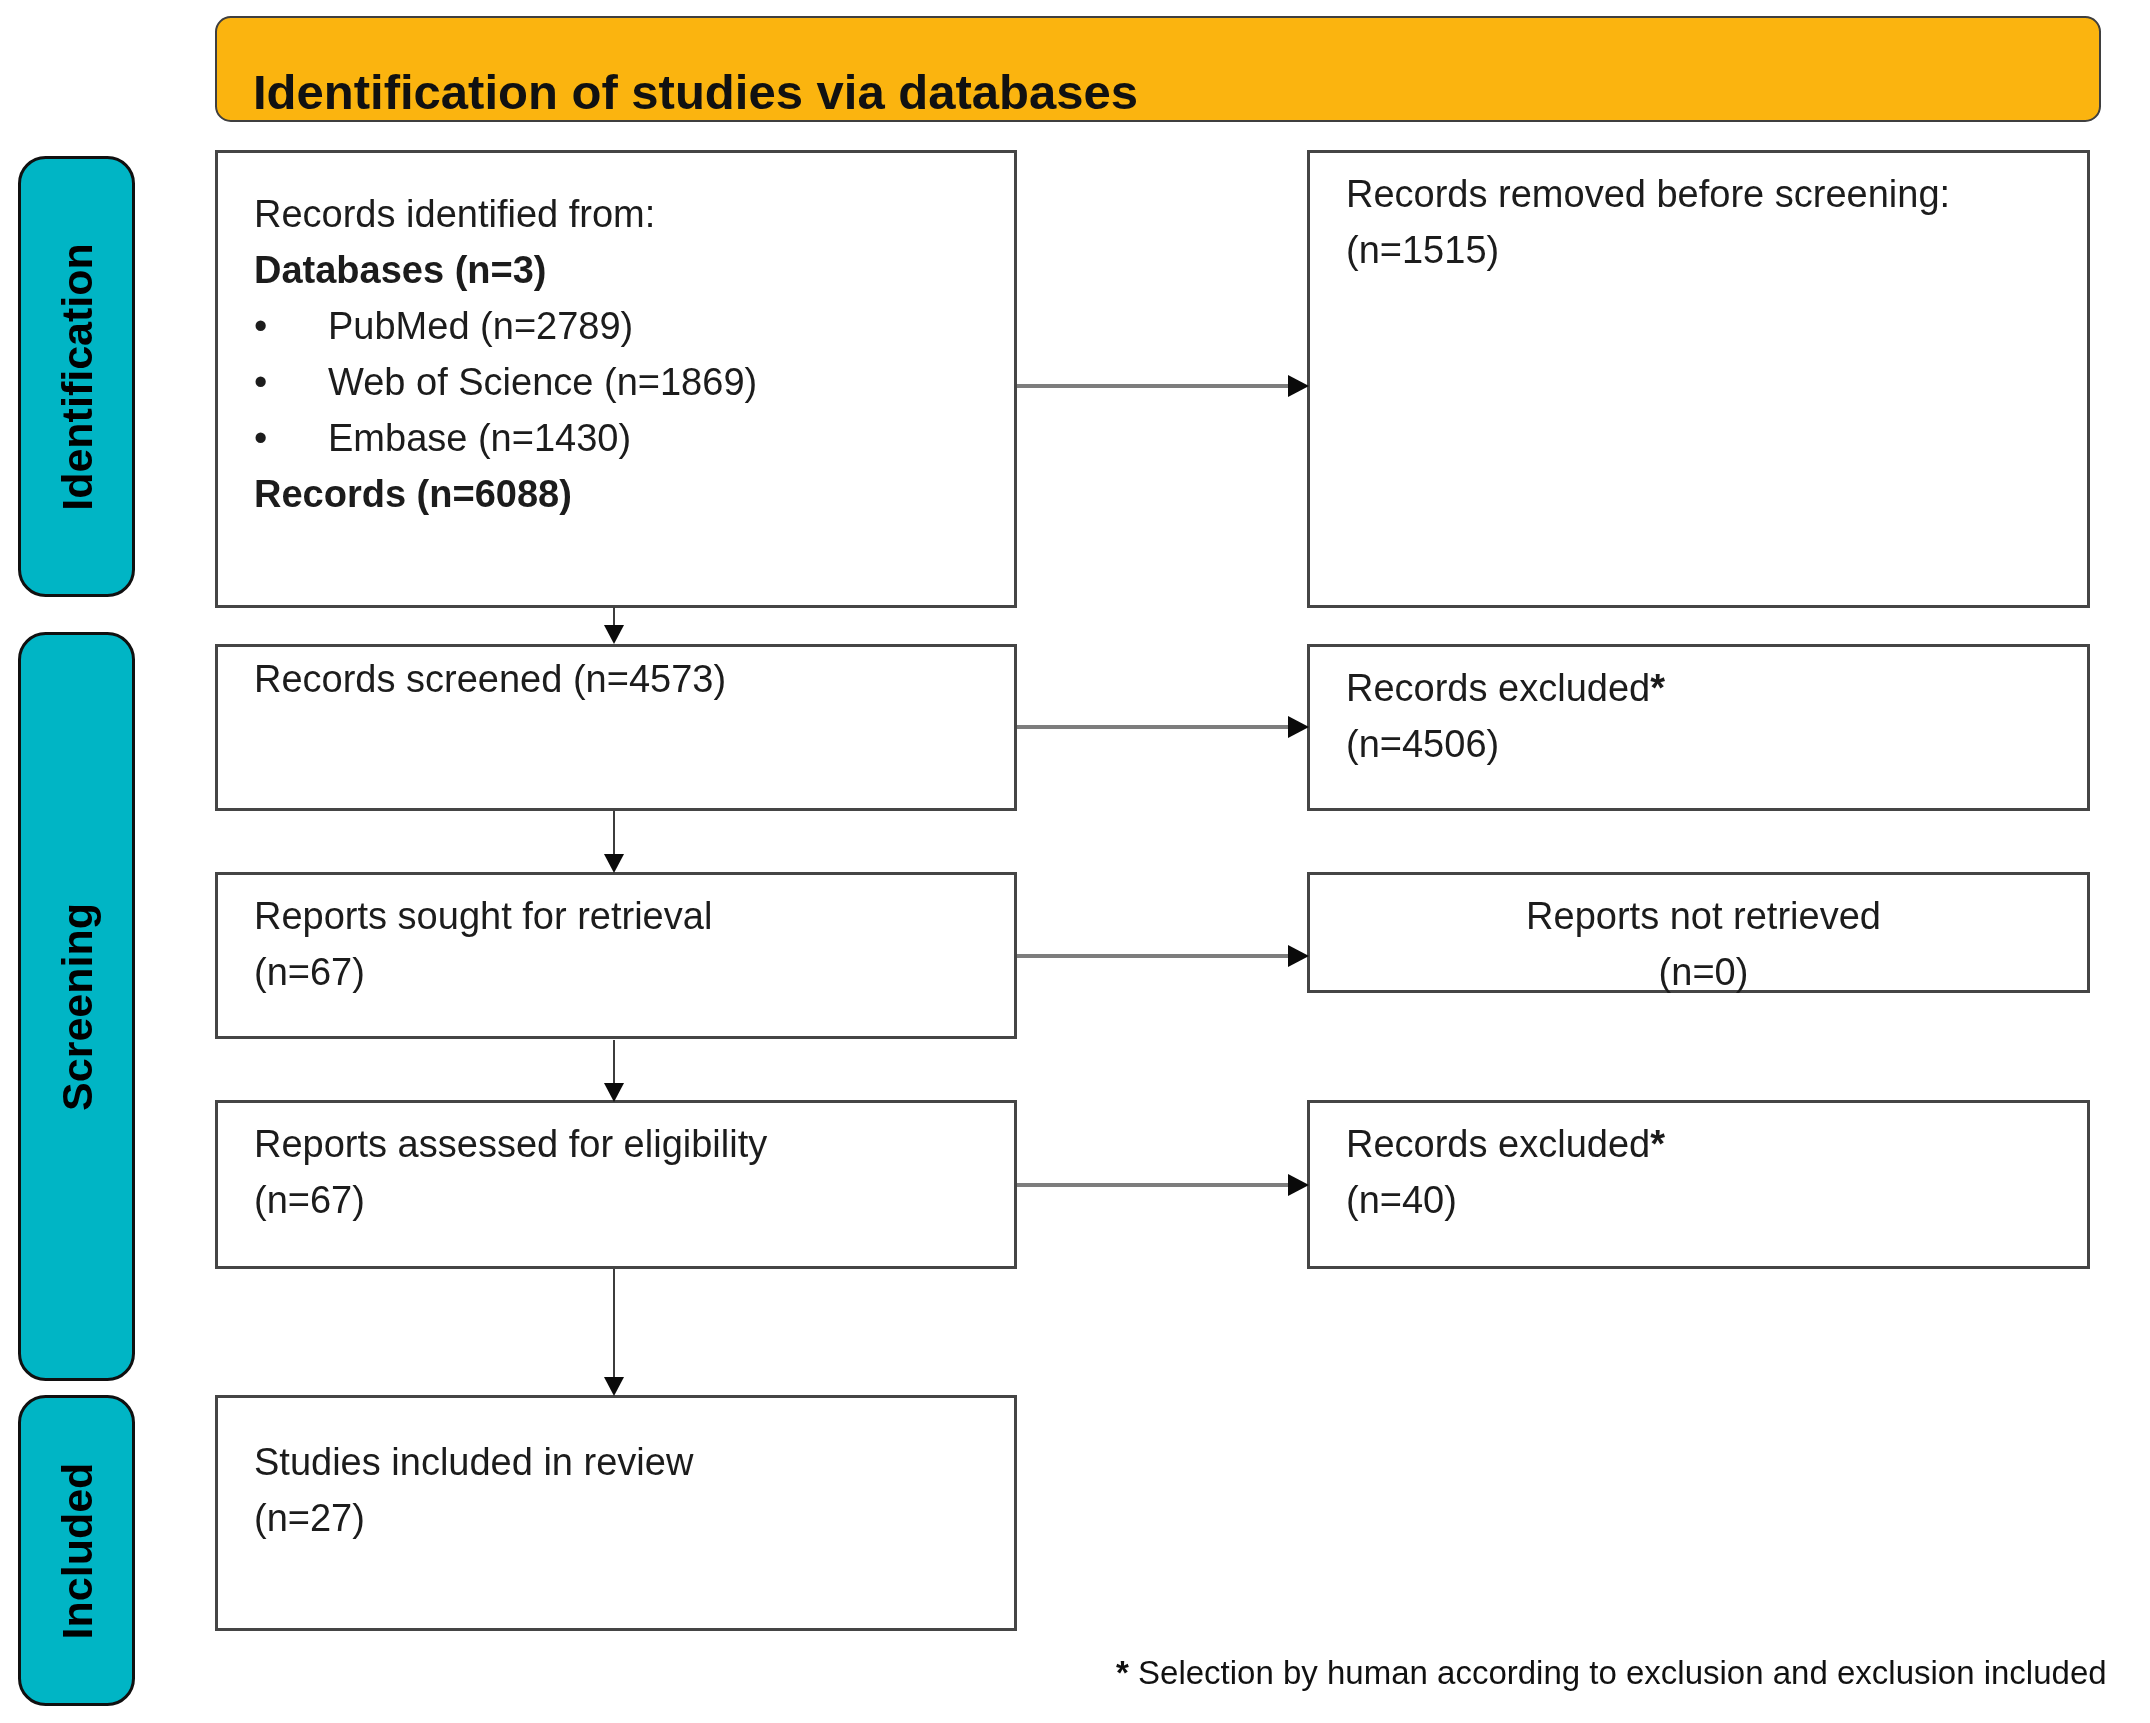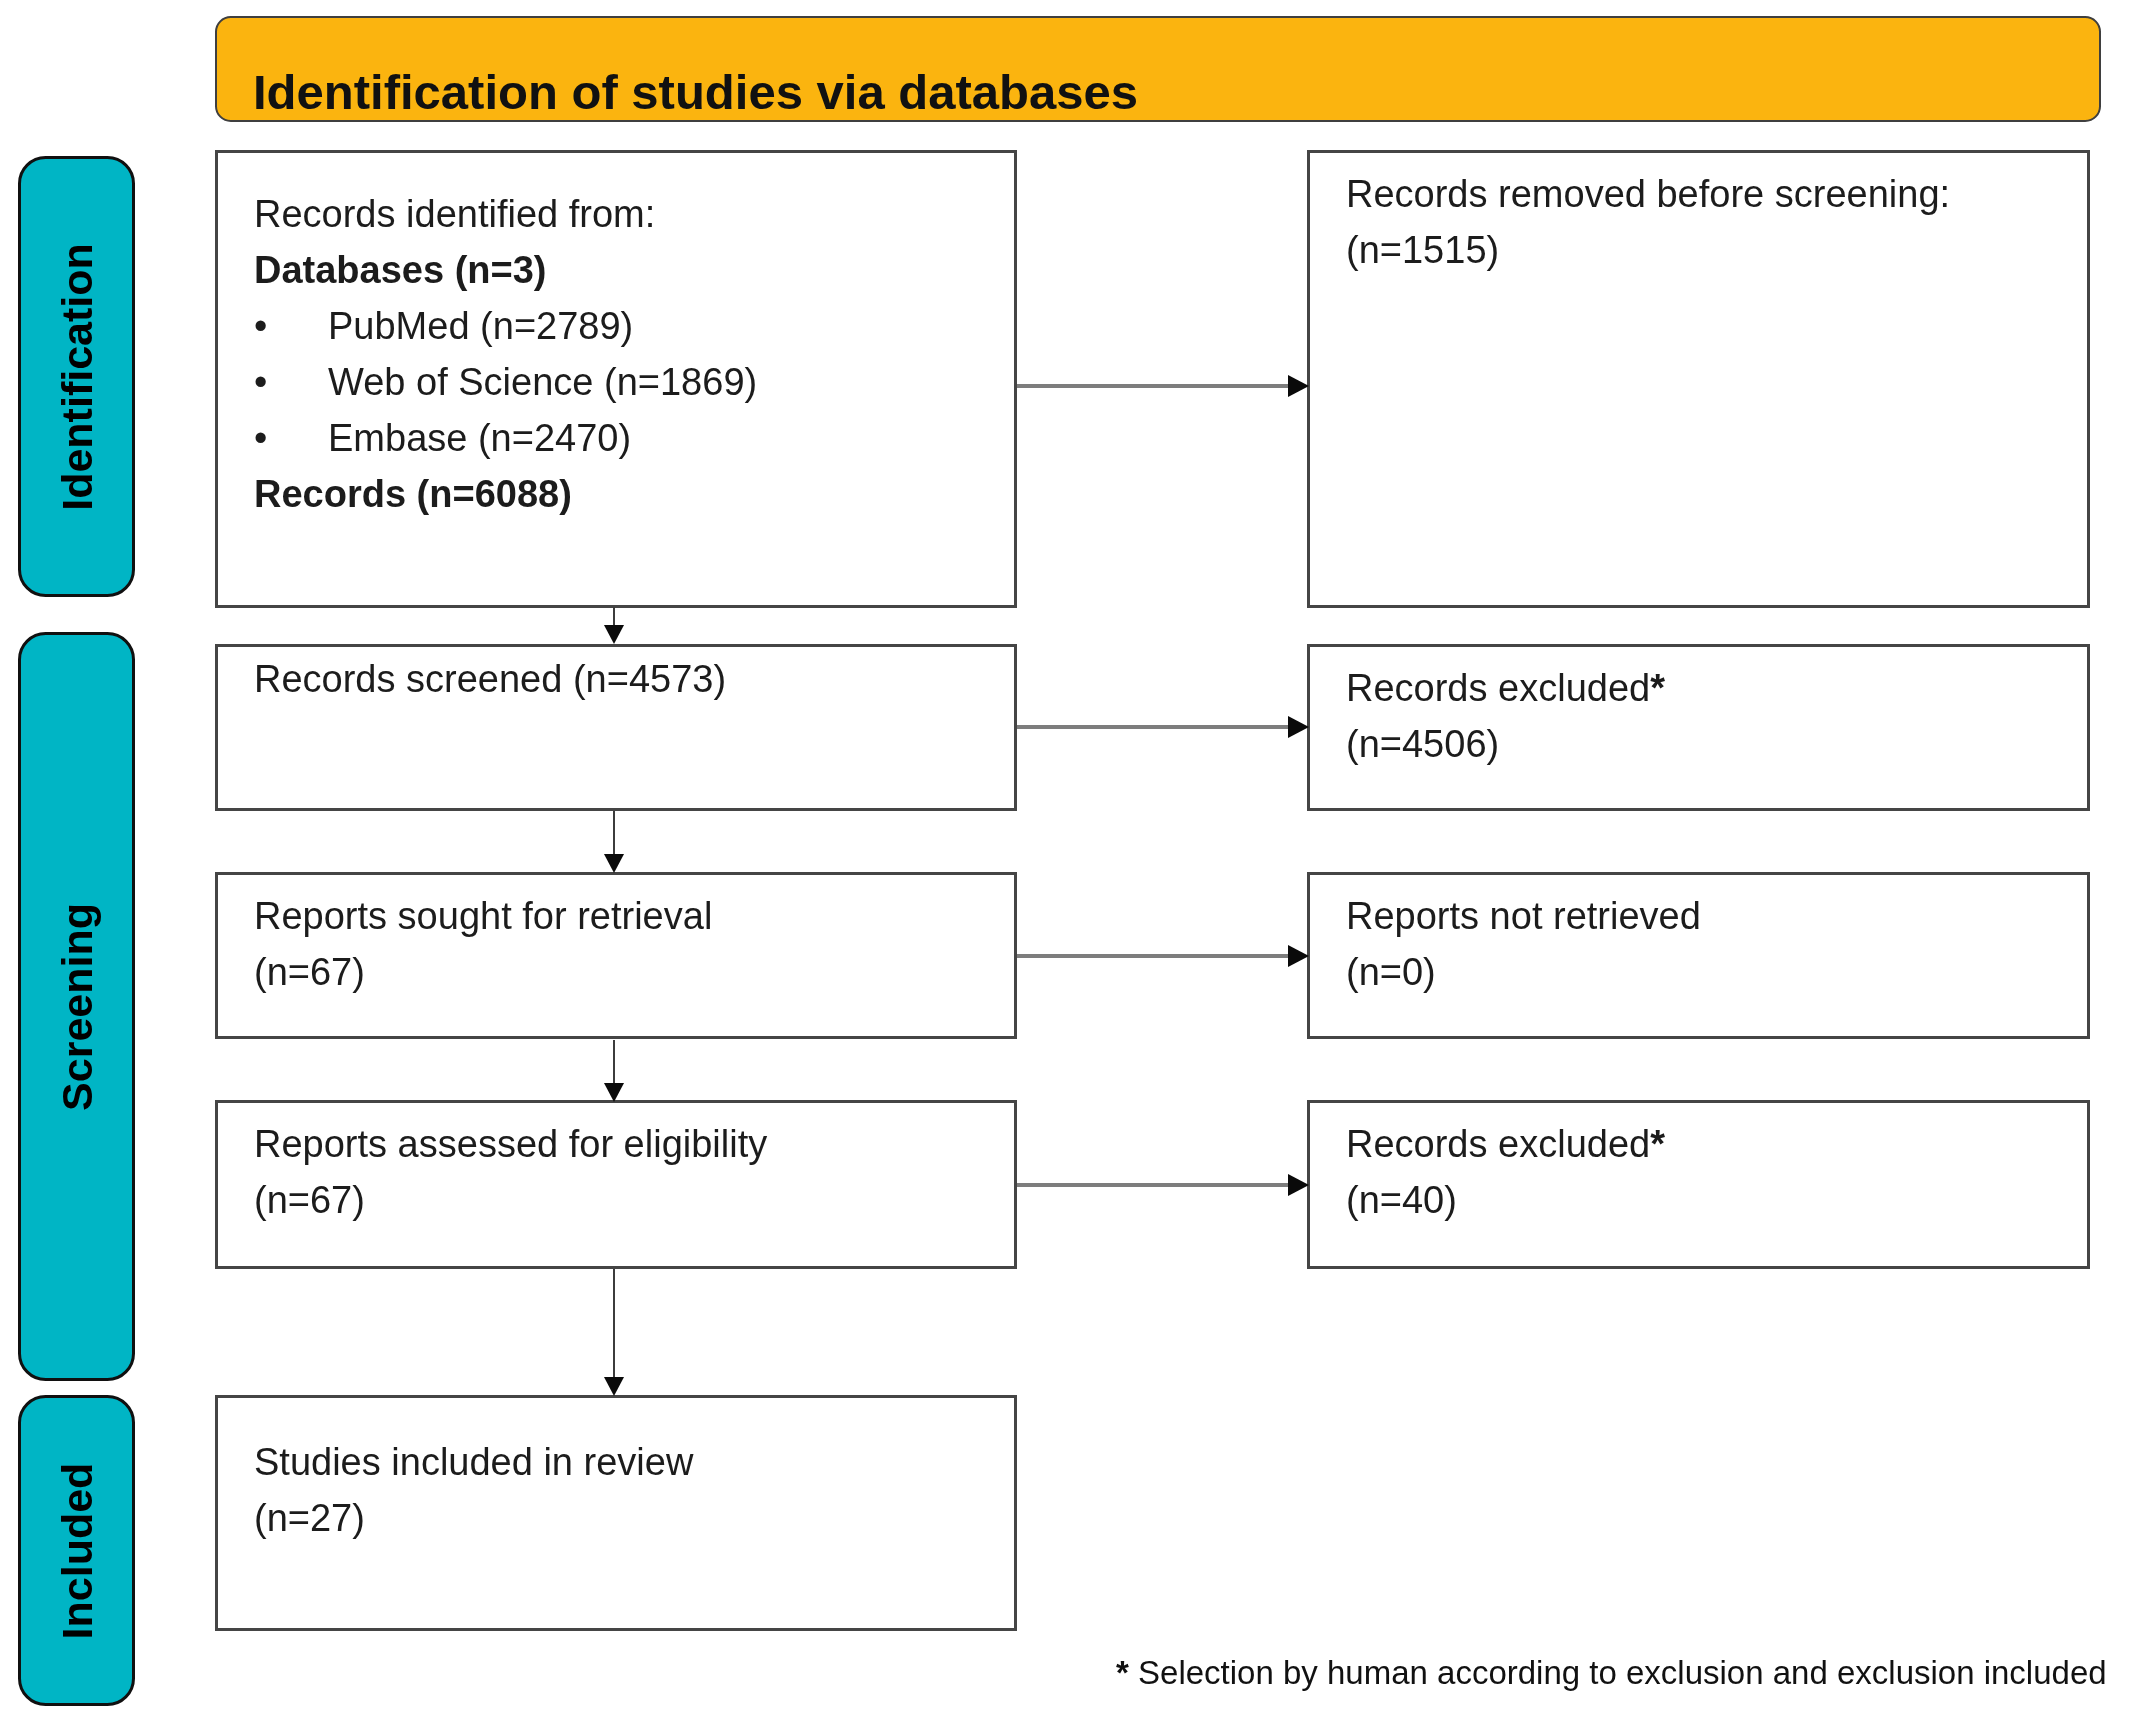--- a/index.html
+++ b/index.html
@@ -36,21 +36,21 @@
     box-sizing:border-box;font-size:38px;line-height:56px;color:#1c1c1c;
   }
   .fbox .inner{padding:0 26px 0 36px;}
   .col-l{left:215px;width:802px;}
   .col-r{left:1307px;width:783px;}
   #box-identified{top:150px;height:458px;}   #box-identified .inner{padding-top:33px;}
   #box-removed{top:150px;height:458px;}      #box-removed .inner{padding-top:13px;}
   #box-screened{top:644px;height:167px;}     #box-screened .inner{padding-top:4px;}
   #box-excluded-1{top:644px;height:167px;}   #box-excluded-1 .inner{padding-top:13px;}
   #box-sought{top:872px;height:167px;}      #box-sought .inner{padding-top:13px;}
-  #box-not-retrieved{top:872px;height:167px;} #box-not-retrieved .inner{padding-top:13px;}
+  #box-not-retrieved{top:872px;height:121px;text-align:center;} #box-not-retrieved .inner{padding-top:13px;}
   #box-assessed{top:1100px;height:169px;}    #box-assessed .inner{padding-top:13px;}
   #box-excluded-2{top:1100px;height:169px;}  #box-excluded-2 .inner{padding-top:13px;}
   #box-included{top:1395px;height:236px;}    #box-included .inner{padding-top:36px;}
   .b{font-weight:bold;}
   .bullet-row{display:flex;}
   .bullet-marker{width:74px;flex:0 0 74px;}
   
   .varrow{position:absolute;width:22px;}
   .varrow::before{
     content:"";position:absolute;left:50%;width:2.6px;margin-left:-1.3px;
@@ -111,21 +111,21 @@
       <div class="bullet-row">
         <span class="bullet-marker">•</span>
         <span>PubMed (n=2789)</span>
       </div>
       <div class="bullet-row">
         <span class="bullet-marker">•</span>
         <span>Web of Science (n=1869)</span>
       </div>
       <div class="bullet-row">
         <span class="bullet-marker">•</span>
-        <span>Embase (n=2470)</span>
+        <span>Embase (n=1430)</span>
       </div>
       <div class="b">Records (n=6088)</div>
     </div>
   </div>
 
   <div class="fbox col-r" id="box-removed">
     <div class="inner">
       <div>Records removed before screening:</div>
       <div>(n=1515)</div>
     </div>

